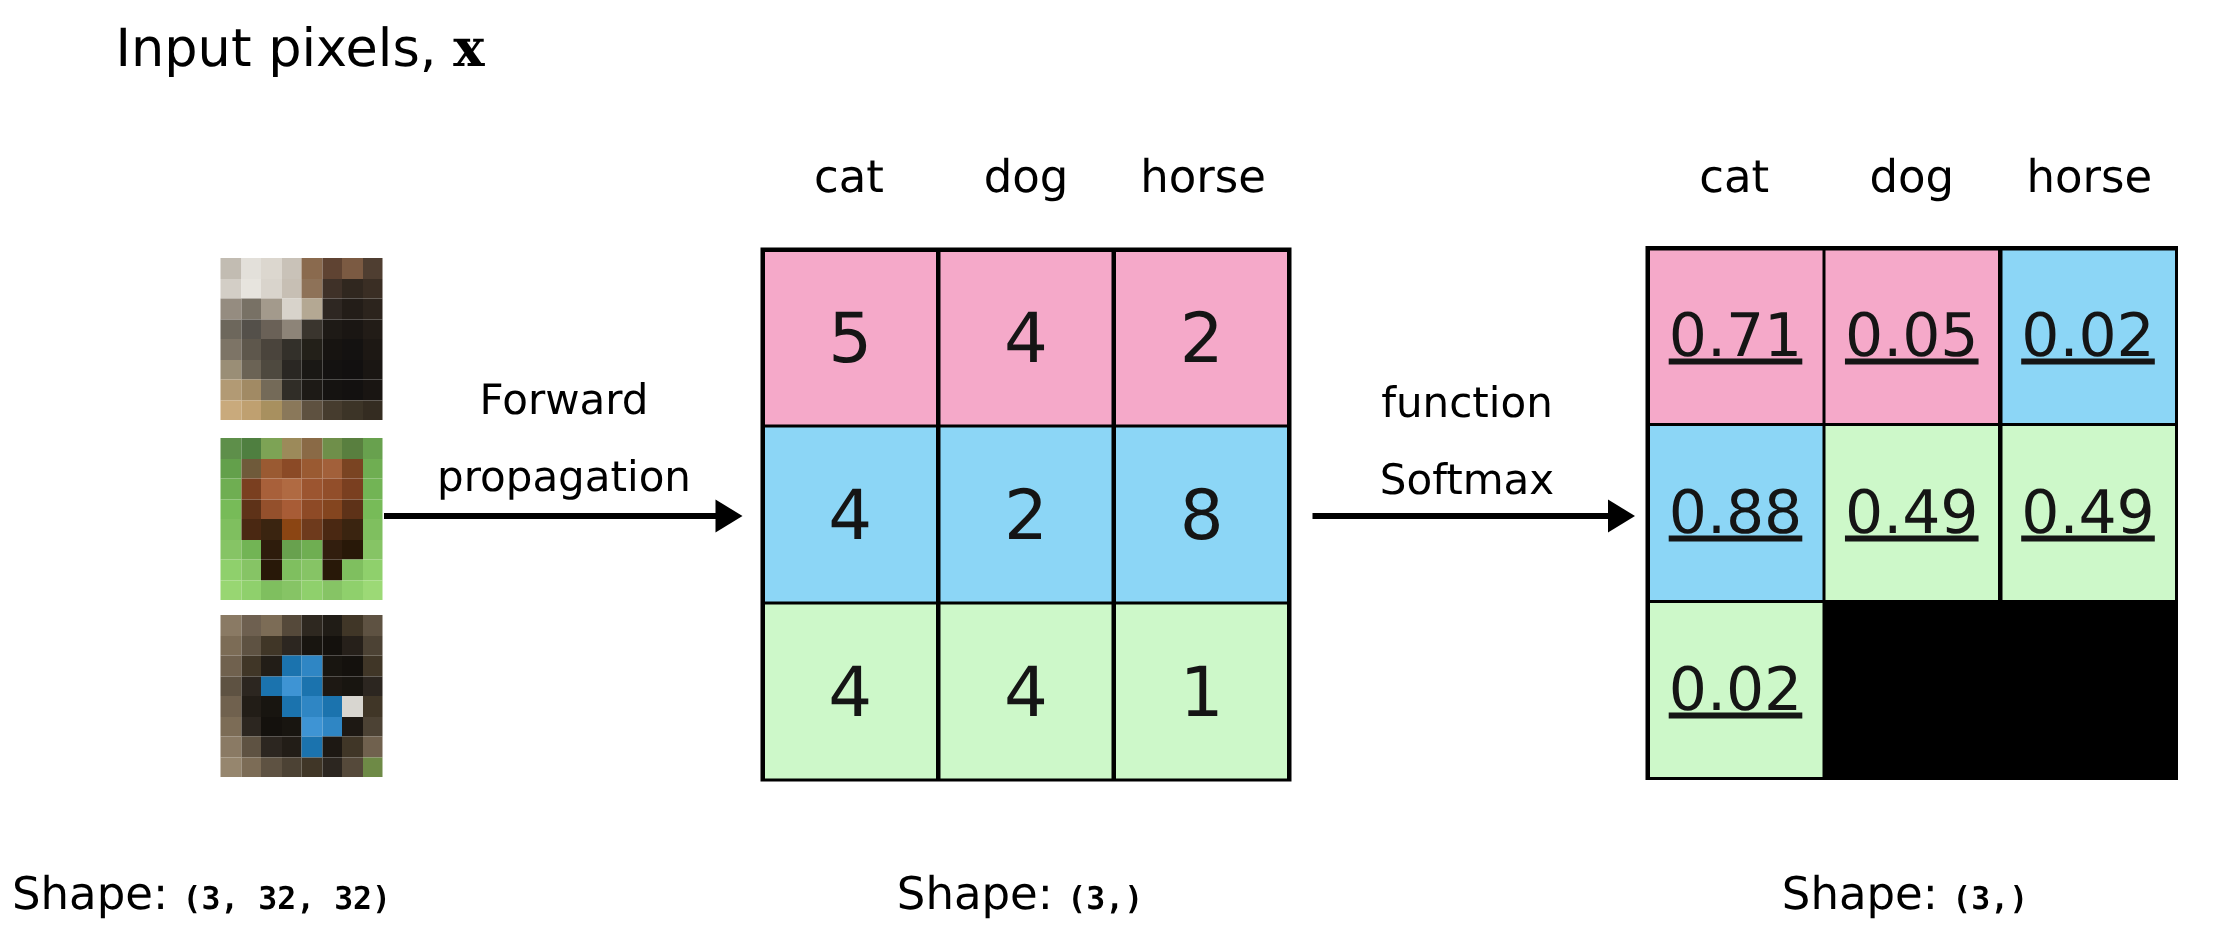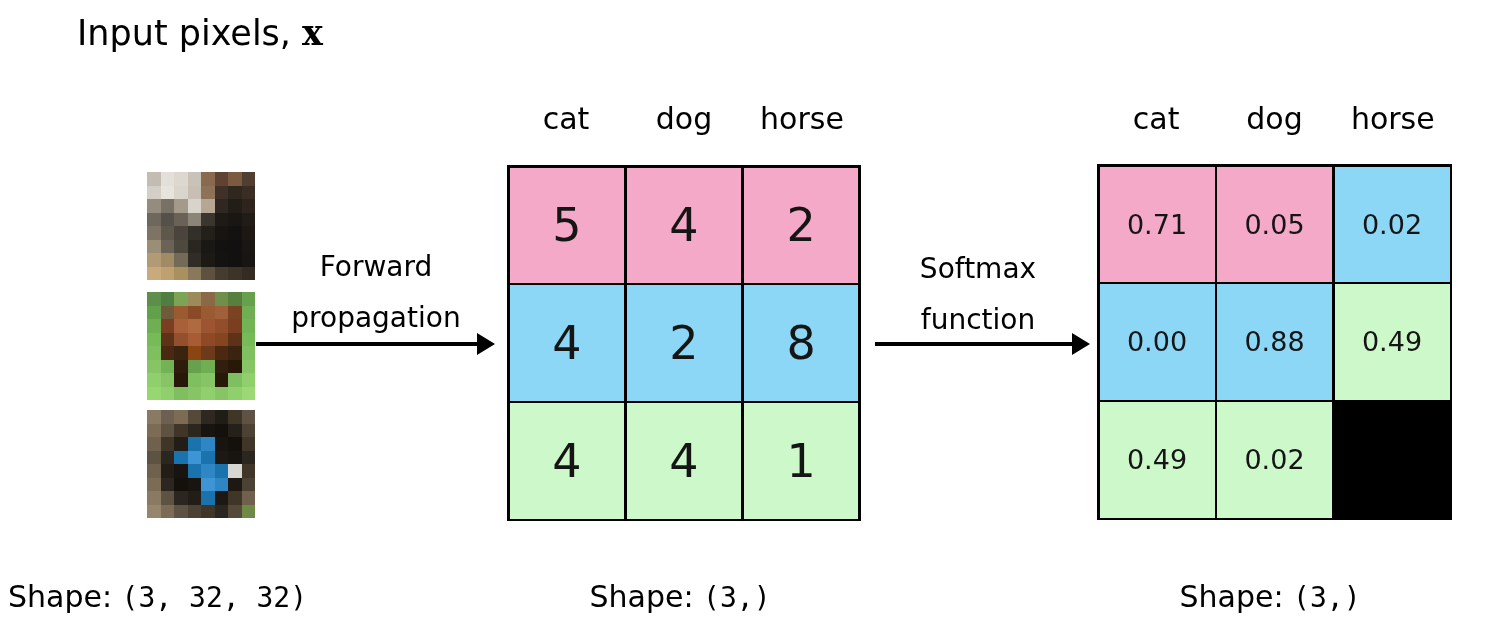--- a/index.html
+++ b/index.html
@@ -50,21 +50,21 @@
     background: #000;
     box-sizing: border-box;
   }
   .cell {
     display: flex;
     align-items: center;
     justify-content: center;
     color: #151515;
   }
   .table-int .cell { font-size: 46px; }
-  .table-dec .cell { font-size: 27px; }
+  .table-dec .cell { font-size: 40px; text-decoration: underline; }
   .pixel-img {
     position: absolute;
     width: 108px;
     height: 108px;
     display: grid;
     grid-template-columns: repeat(8, 1fr);
     grid-template-rows: repeat(8, 1fr);
   }
   .arrow-line { position: absolute; height: 4px; background: #000; }
   .arrow-head {
@@ -81,21 +81,21 @@
     line-height: 51px;
     white-space: nowrap;
   }
   .shape-label {
     position: absolute;
     top: 579px;
     font-size: 30px;
     white-space: nowrap;
   }
   .shape-label.centered { text-align: center; }
-  .mono { font-family: "DejaVu Sans Mono", "Liberation Mono", monospace; font-size: 28px; }
+  .mono { font-family: "DejaVu Sans Mono", "Liberation Mono", monospace; font-size: 21px; font-weight: bold; }
 </style>
 </head>
 <body>
 
 <div class="canvas">
 
   <div class="title" style="left:20px; width:360px;"><span>Input pixels,</span> <span class="mbf">x</span></div>
 
 
 
@@ -316,36 +316,35 @@
       <div class="cell" style="background: rgb(245, 169, 201);">2</div>
       <div class="cell" style="background: rgb(140, 214, 246);">4</div>
       <div class="cell" style="background: rgb(140, 214, 246);">2</div>
       <div class="cell" style="background: rgb(140, 214, 246);">8</div>
       <div class="cell" style="background: rgb(205, 248, 201);">4</div>
       <div class="cell" style="background: rgb(205, 248, 201);">4</div>
       <div class="cell" style="background: rgb(205, 248, 201);">1</div>
     </div>
 
   <div class="arrow-label" style="left:862px; top:243px; width:232px;">
+    <div>function</div>
     <div>Softmax</div>
-    <div>function</div>
   </div>
   <div class="arrow-line" style="left:875px; top:342px; width:198px;"></div>
   <div class="arrow-head" style="left:1072px; top:333px;"></div>
 
   <div class="col-headers" style="left:1097px; width:355px;">
       <div class="col-header">cat</div>
       <div class="col-header">dog</div>
       <div class="col-header">horse</div>
     </div>
   <div class="grid-table table-dec" style="left:1097px; top:164px; width:355px; height:356px;">
       <div class="cell" style="background: rgb(245, 169, 201);">0.71</div>
       <div class="cell" style="background: rgb(245, 169, 201);">0.05</div>
       <div class="cell" style="background: rgb(140, 214, 246);">0.02</div>
-      <div class="cell" style="background: rgb(140, 214, 246);">0.00</div>
       <div class="cell" style="background: rgb(140, 214, 246);">0.88</div>
       <div class="cell" style="background: rgb(205, 248, 201);">0.49</div>
       <div class="cell" style="background: rgb(205, 248, 201);">0.49</div>
       <div class="cell" style="background: rgb(205, 248, 201);">0.02</div>
     </div>
 
   <div class="shape-label" style="left:8px;"><span>Shape:</span> <span class="mono">(3, 32, 32)</span></div>
 
   <div class="shape-label centered" style="left:530px; width:300px;"><span>Shape:</span> <span class="mono">(3,)</span></div>
 

